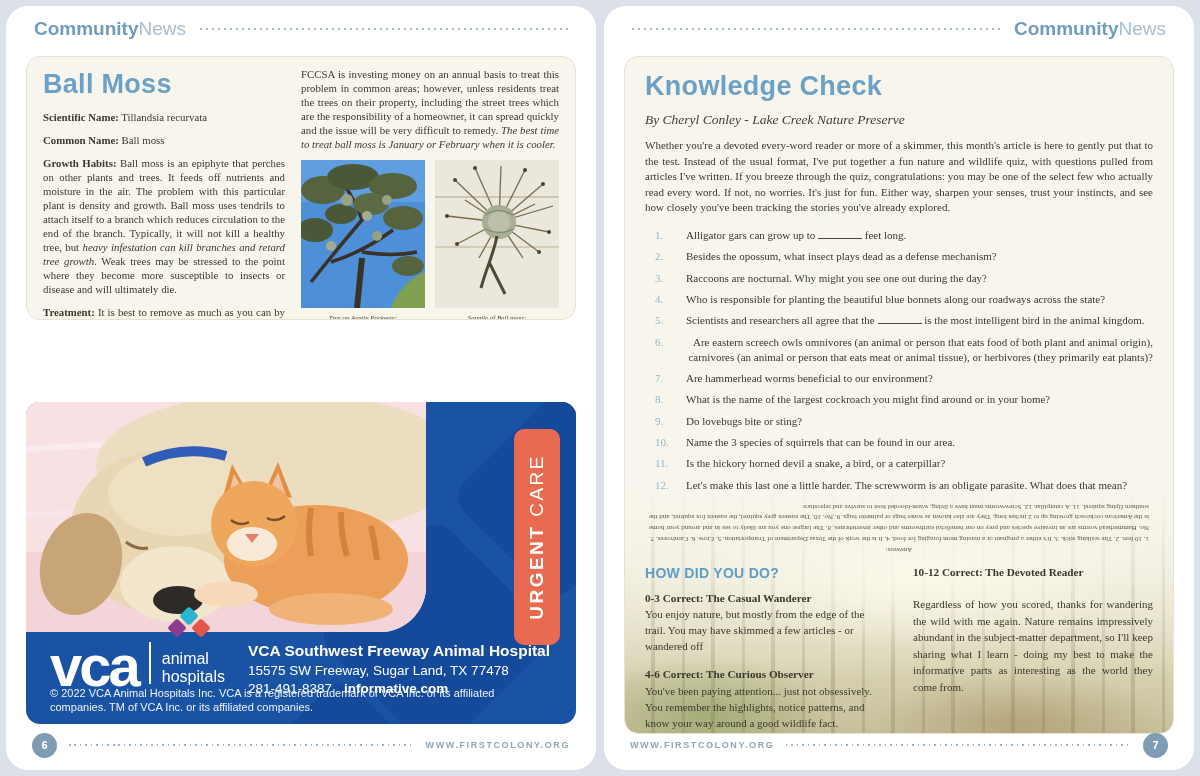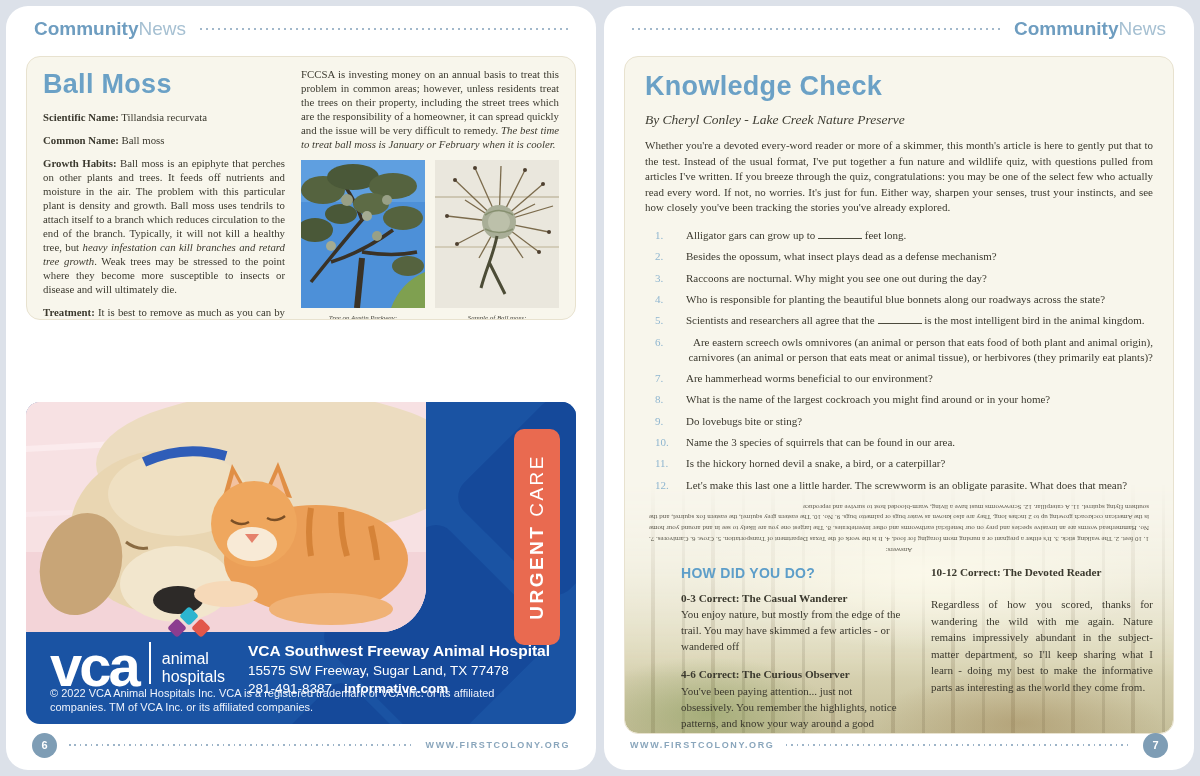--- a/index.html
+++ b/index.html
@@ -83,21 +83,21 @@
   .byline { font-style:italic; font-size:13.5px; margin:4px 0 10px; color:#3e3d33; }
   .intro { font-size:11px; line-height:1.42; text-align:justify; margin:0; }
   .qlist { margin:12px 0 2px 10px; }
   .qrow { display:flex; gap:9px; font-size:11px; line-height:1.35; margin-bottom:6.5px; }
   .qnum { color:#8fb6d0; flex:0 0 22px; }
   .qtext { text-align:right; }
   .blank { display:inline-block; width:44px; height:9px; border-bottom:1px solid #4c4a3d; }
   .answers-wrap { transform:rotate(180deg); margin:8px 4px 6px; font-size:7px; line-height:1.55;
     color:#5b584c; text-align:justify; }
   .answers-label { display:block; text-align:center; margin-top:2px; }
-  .score-cols { display:flex; gap:28px; margin-top:10px;margin-left:36px; }
+  .score-cols { display:flex; gap:28px; margin-top:10px; }
   .score-col { flex:1; }
   .how-title { font-family:"Liberation Sans", sans-serif; font-size:14px; font-weight:bold;
     color:#5d9ec9; letter-spacing:0.3px; margin:0 0 10px; }
   .cat { margin-bottom:12px; }
   .cat-title { font-weight:bold; font-size:11.2px; line-height:1.4; }
   .cat-text { font-size:11px; line-height:1.45; margin-top:1px; }
   .closing { font-size:11px; line-height:1.5; text-align:justify; margin-top:16px; }
   .forest { position:absolute; left:0; right:0; bottom:0; height:250px; z-index:1; border-radius:0 0 13px 13px;
     background:
       radial-gradient(ellipse 60% 45% at 55% 35%, rgba(255,252,233,0.95), rgba(255,252,233,0) 70%),

